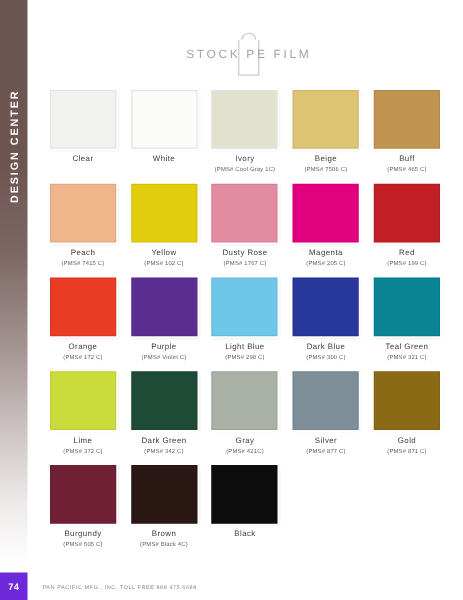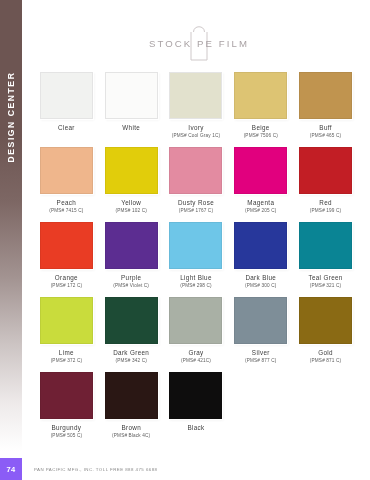--- a/index.html
+++ b/index.html
@@ -45,21 +45,21 @@
     white-space: nowrap;
   }
 
   
   #page-number-block {
     position: absolute;
     left: 0;
     bottom: 0;
     width: 22px;
     height: 22px;
-    background: #8b5cf6;
+    background: #6d28d9;
     color: #ffffff;
     font-size: 7.5px;
     font-weight: bold;
     display: flex;
     align-items: center;
     justify-content: center;
     letter-spacing: .3px;
   }
 
   

